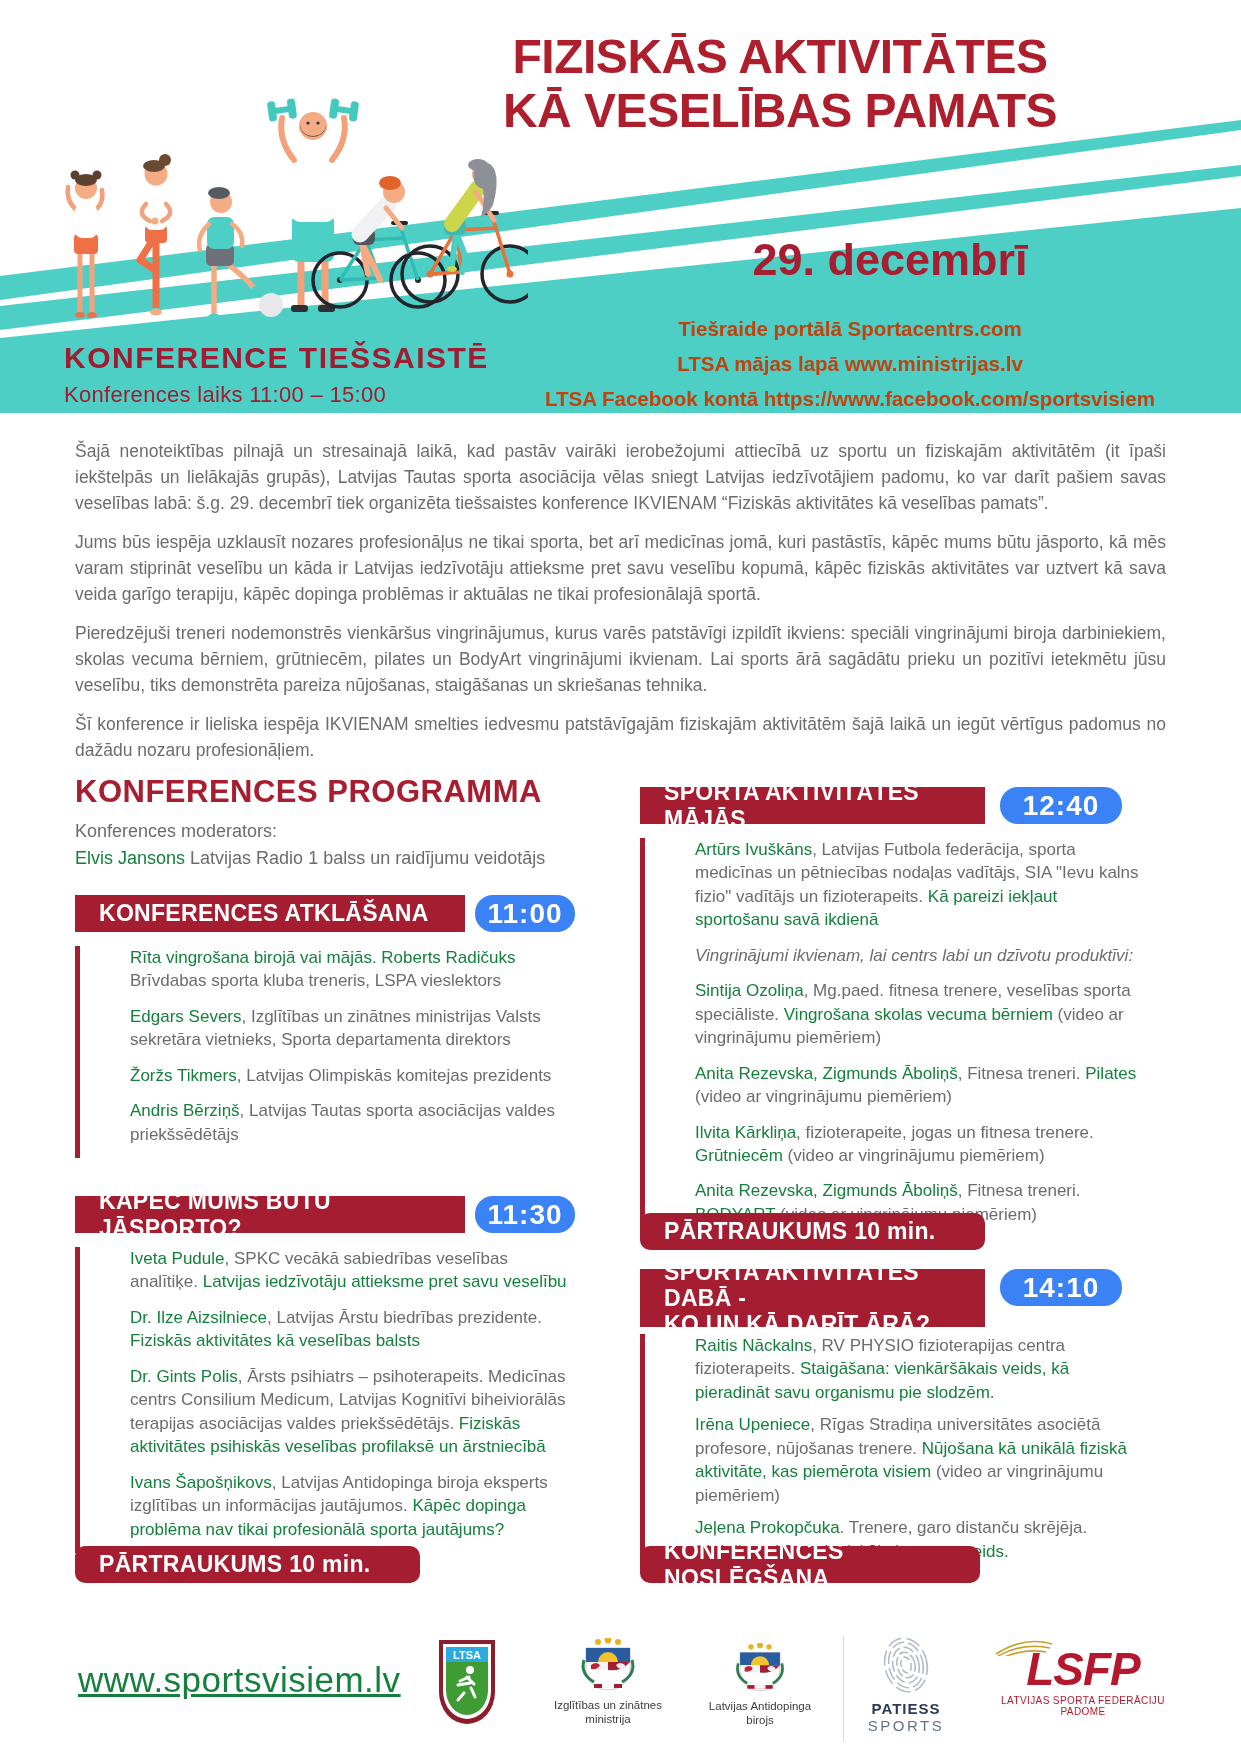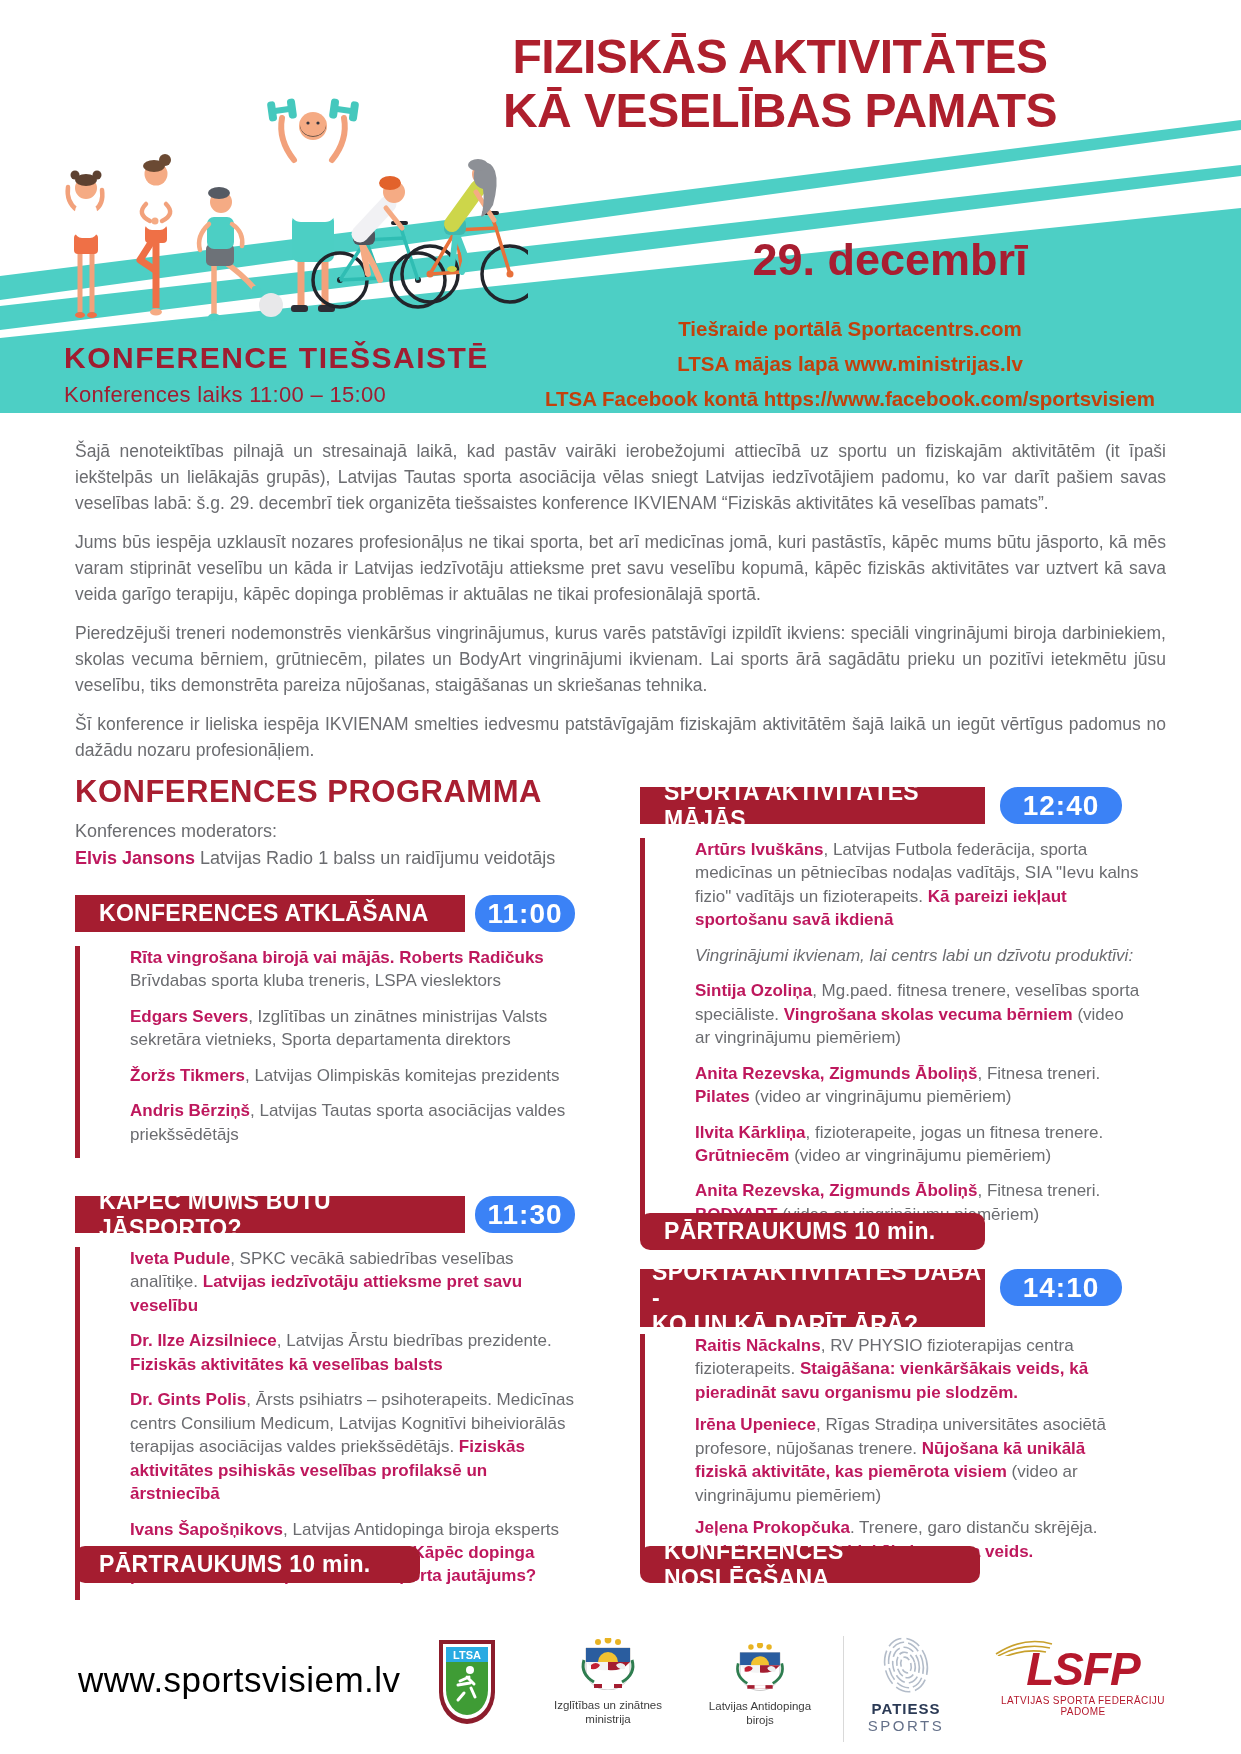--- a/index.html
+++ b/index.html
@@ -44,42 +44,42 @@
     position:absolute;left:75px;top:774px;margin:0;
     color:#a81e31;font-weight:800;font-size:31px;letter-spacing:0.5px;
   }
   .moderator-label{position:absolute;left:75px;top:821px;color:#6b6c70;font-size:18px;}
   .moderator-line{position:absolute;left:75px;top:848px;color:#6b6c70;font-size:18px;}
   .session-bar{
     position:absolute;background:#a51d30;color:#fff;
     display:flex;align-items:center;padding-left:24px;box-sizing:border-box;
     font-weight:700;font-size:23px;letter-spacing:0.3px;height:37px;
   }
-  .session-bar.two{height:58px;flex-direction:column;align-items:flex-start;justify-content:center;line-height:26px;padding-left:12px;}
+  .session-bar.two{height:58px;flex-direction:column;align-items:flex-start;justify-content:center;line-height:26px;}
   .time-chip{
     position:absolute;background:#3b82f6;color:#fff;height:37px;
     display:flex;align-items:center;justify-content:center;
     font-weight:700;font-size:28px;letter-spacing:1px;border-radius:18px;
   }
   .items{
     position:absolute;border-left:5px solid #a51d30;padding-left:50px;box-sizing:border-box;width:500px;
   }
   .item{font-size:17px;line-height:1.38;margin:0 0 12px 0;color:#6b6c70;}
   .items.tight .item{margin-bottom:9px;}
-  .b{font-weight:700;color:#be185d;}
+  .b{font-weight:400;color:#15803d;}
   .i{font-style:italic;}
   .break-bar{
     position:absolute;background:#a51d30;color:#fff;height:37px;
     display:flex;align-items:center;padding-left:24px;box-sizing:border-box;
     font-weight:700;font-size:23px;letter-spacing:0.3px;border-radius:10px;
   }
   
   .website{
     position:absolute;left:78px;top:1660px;
-    color:#000000;font-size:35px;font-weight:500;letter-spacing:0.5px;
+    color:#15803d;font-size:35px;font-weight:500;letter-spacing:0.5px;text-decoration:underline;
   }
   .logo-box{position:absolute;text-align:center;}
   .logo-caption{font-size:11.5px;color:#3c3c3c;line-height:1.25;margin-top:4px;}
   .footer-divider{position:absolute;left:843px;top:1636px;width:1px;height:106px;background:#d9d9d9;}
   .patiess-word{font-size:15px;font-weight:700;color:#2b3a55;letter-spacing:1px;margin-top:2px;}
   .sports-word{font-size:15px;color:#647089;letter-spacing:2.5px;}
   .lsfp-box{position:absolute;left:988px;top:1646px;width:190px;text-align:center;}
   .lsfp-word{font-size:46px;font-weight:800;font-style:italic;color:#b5182c;line-height:46px;letter-spacing:-1px;}
   .lsfp-caption{font-size:10px;color:#b5182c;letter-spacing:0.4px;margin-top:3px;}
 </style>

